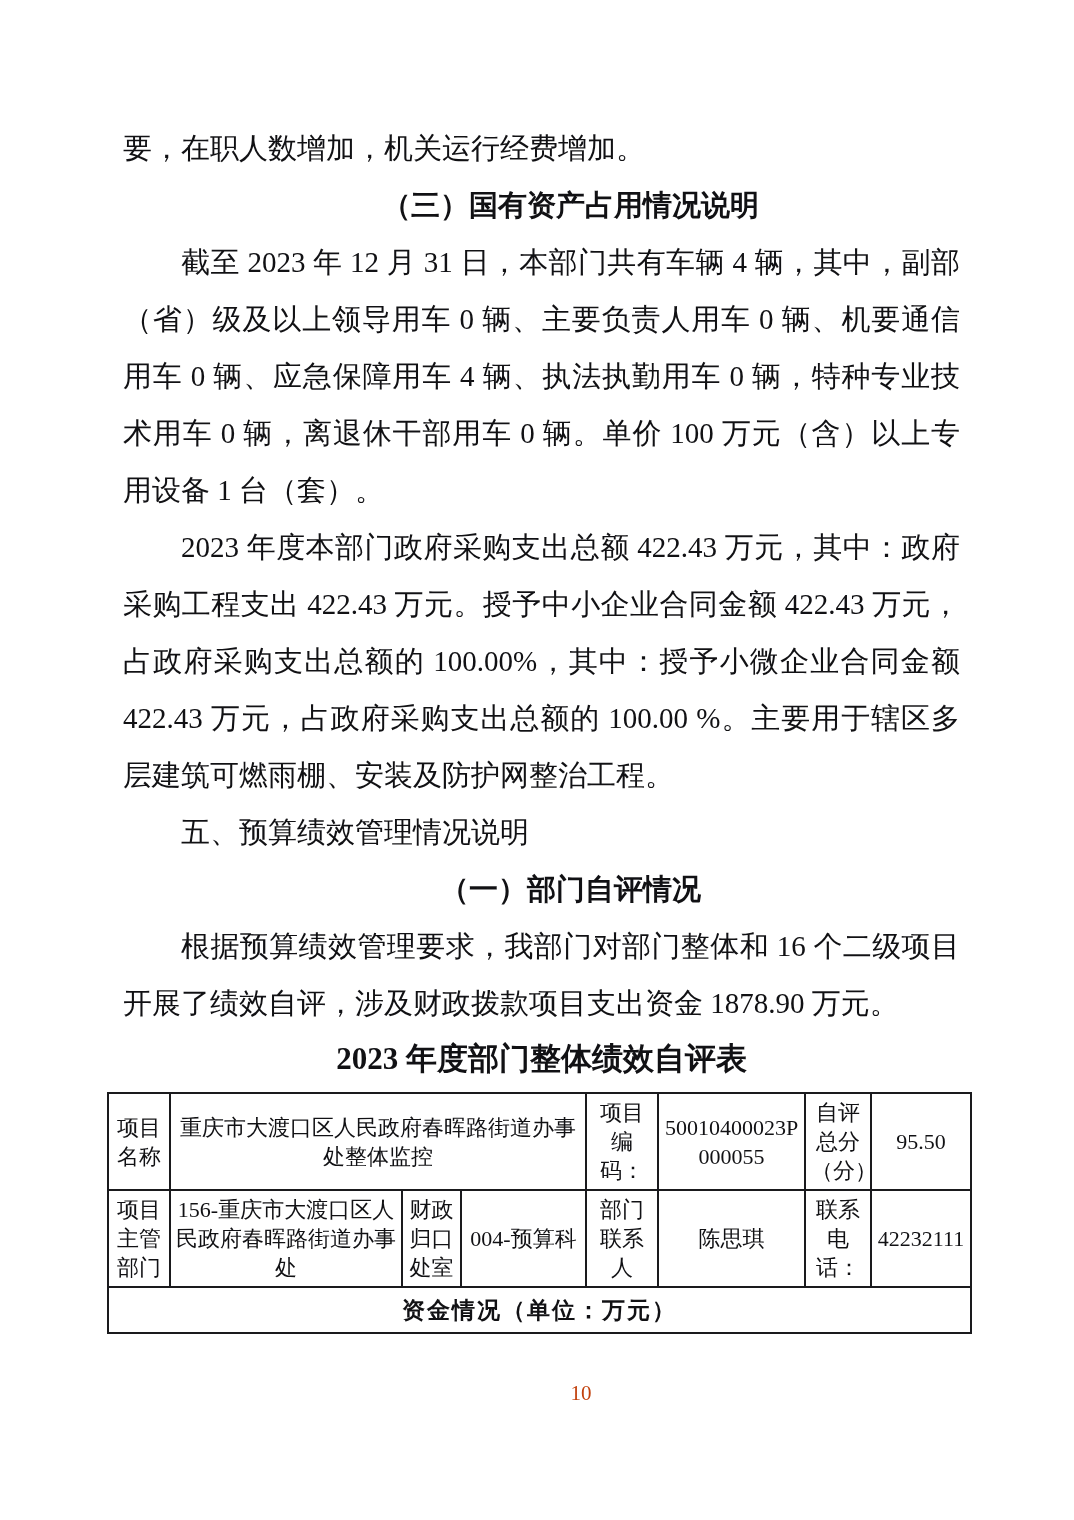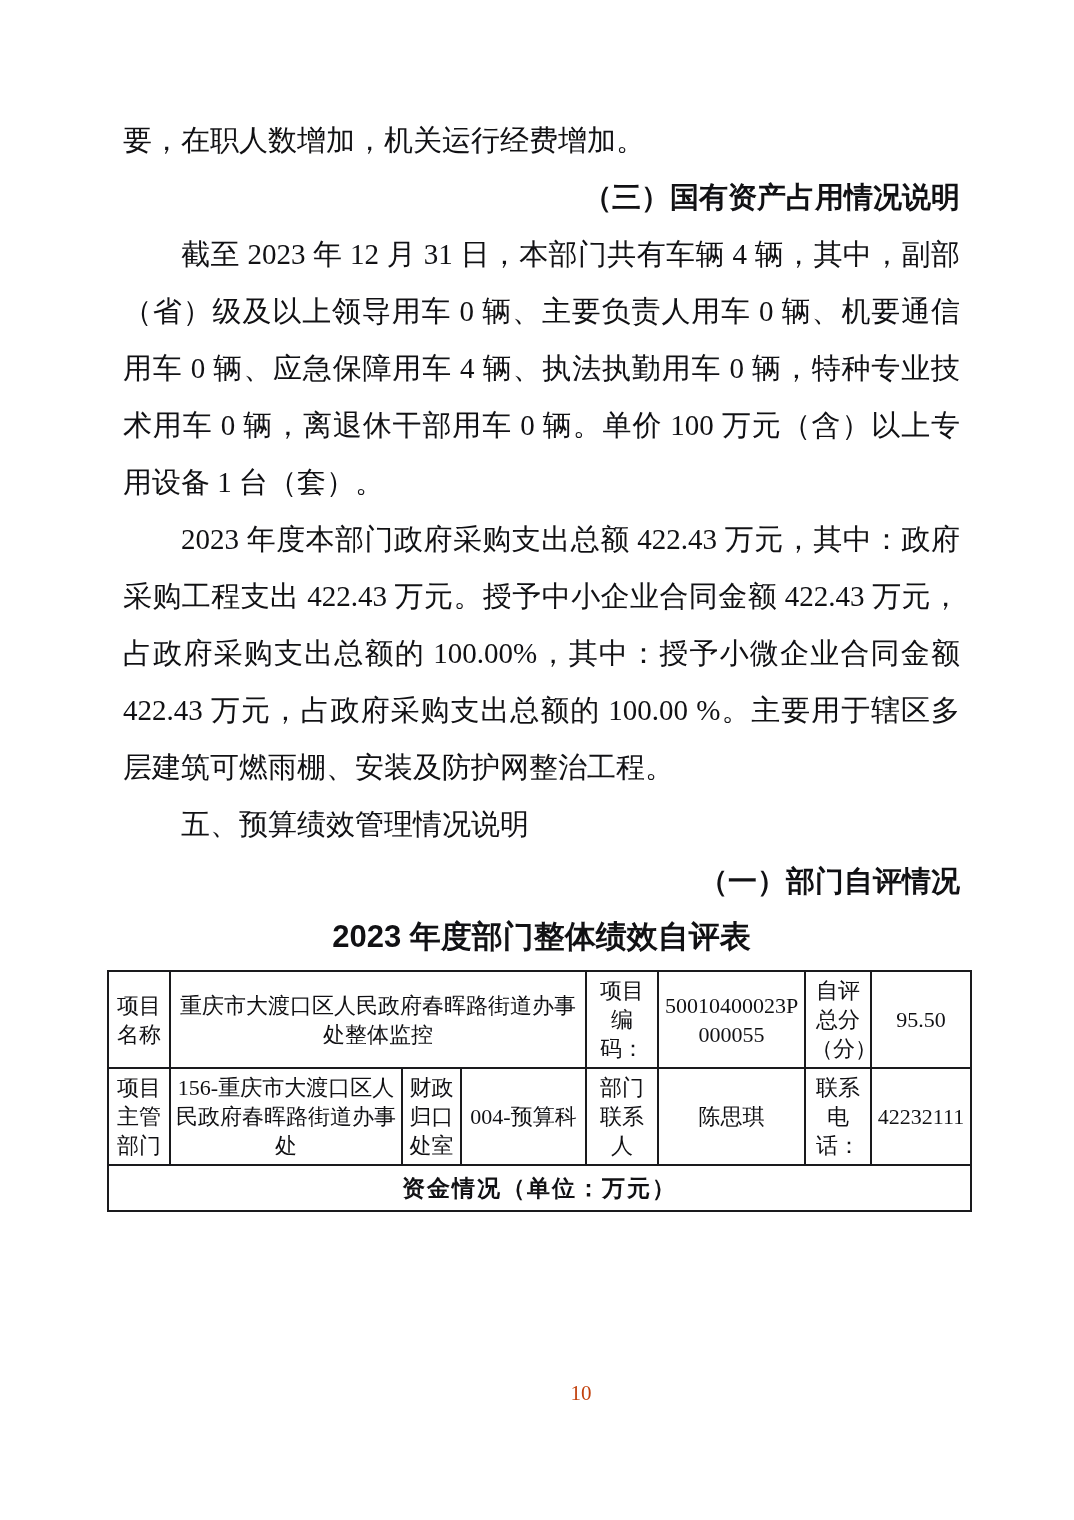--- a/index.html
+++ b/index.html
@@ -15,47 +15,47 @@
     font-family: "Liberation Serif", "DejaVu Serif", serif;
     overflow: hidden;
   }
   .page {
     position: absolute;
     inset: 0;
   }
   .content {
     position: absolute;
     left: 107px;
-    top: 112px;
+    top: 120px;
     width: 863px;
   }
   .tb {
     margin: 0 10px 0 16px;
     font-size: 29px;
     line-height: 57px;
     text-align: justify;
     text-justify: inter-character;
     font-weight: normal;
   }
   .indent { text-indent: 58px; }
   .kai-heading {
     font-weight: bold;
-    text-align: right;
+    text-align: center;
   }
   .hei-heading {
     font-weight: normal;
     font-family: "Liberation Sans", "DejaVu Sans", sans-serif;
     text-align: left;
   }
   .table-title {
     margin: 2px 10px 8px 16px;
     font-size: 31px;
     line-height: 50px;
     font-weight: bold;
-    font-family: Liberation Sans, sans-serif;
+    font-family: Liberation Serif, serif;
     text-align: center;
   }
   table.eval {
     border-collapse: collapse;
     table-layout: fixed;
     width: 863px;
   }
   table.eval td {
     border: 2px solid #1a1a1d;
     text-align: center;
@@ -99,20 +99,21 @@
 
     <p class="tb indent">截至 2023 年 12 月 31 日，本部门共有车辆 4 辆，其中，副部（省）级及以上领导用车 0 辆、主要负责人用车 0 辆、机要通信用车 0 辆、应急保障用车 4 辆、执法执勤用车 0 辆，特种专业技术用车 0 辆，离退休干部用车 0 辆。单价 100 万元（含）以上专用设备 1 台（套）。</p>
 
 
     <p class="tb indent">2023 年度本部门政府采购支出总额 422.43 万元，其中：政府采购工程支出 422.43 万元。授予中小企业合同金额 422.43 万元，占政府采购支出总额的 100.00%，其中：授予小微企业合同金额 422.43 万元，占政府采购支出总额的 100.00 %。主要用于辖区多层建筑可燃雨棚、安装及防护网整治工程。</p>
 
     <h2 class="tb indent hei-heading">五、预算绩效管理情况说明</h2>
 
     <h3 class="tb indent kai-heading">（一）部门自评情况</h3>
 
+    <p class="tb indent">根据预算绩效管理要求，我部门对部门整体和 16 个二级项目开展了绩效自评，涉及财政拨款项目支出资金 1878.90 万元。</p>
 
     <h1 class="table-title">2023 年度部门整体绩效自评表</h1>
 
     <table class="eval">
       <colgroup>
         <col style="width:62px">
         <col style="width:232px">
         <col style="width:59px">
         <col style="width:125px">
         <col style="width:72px">

